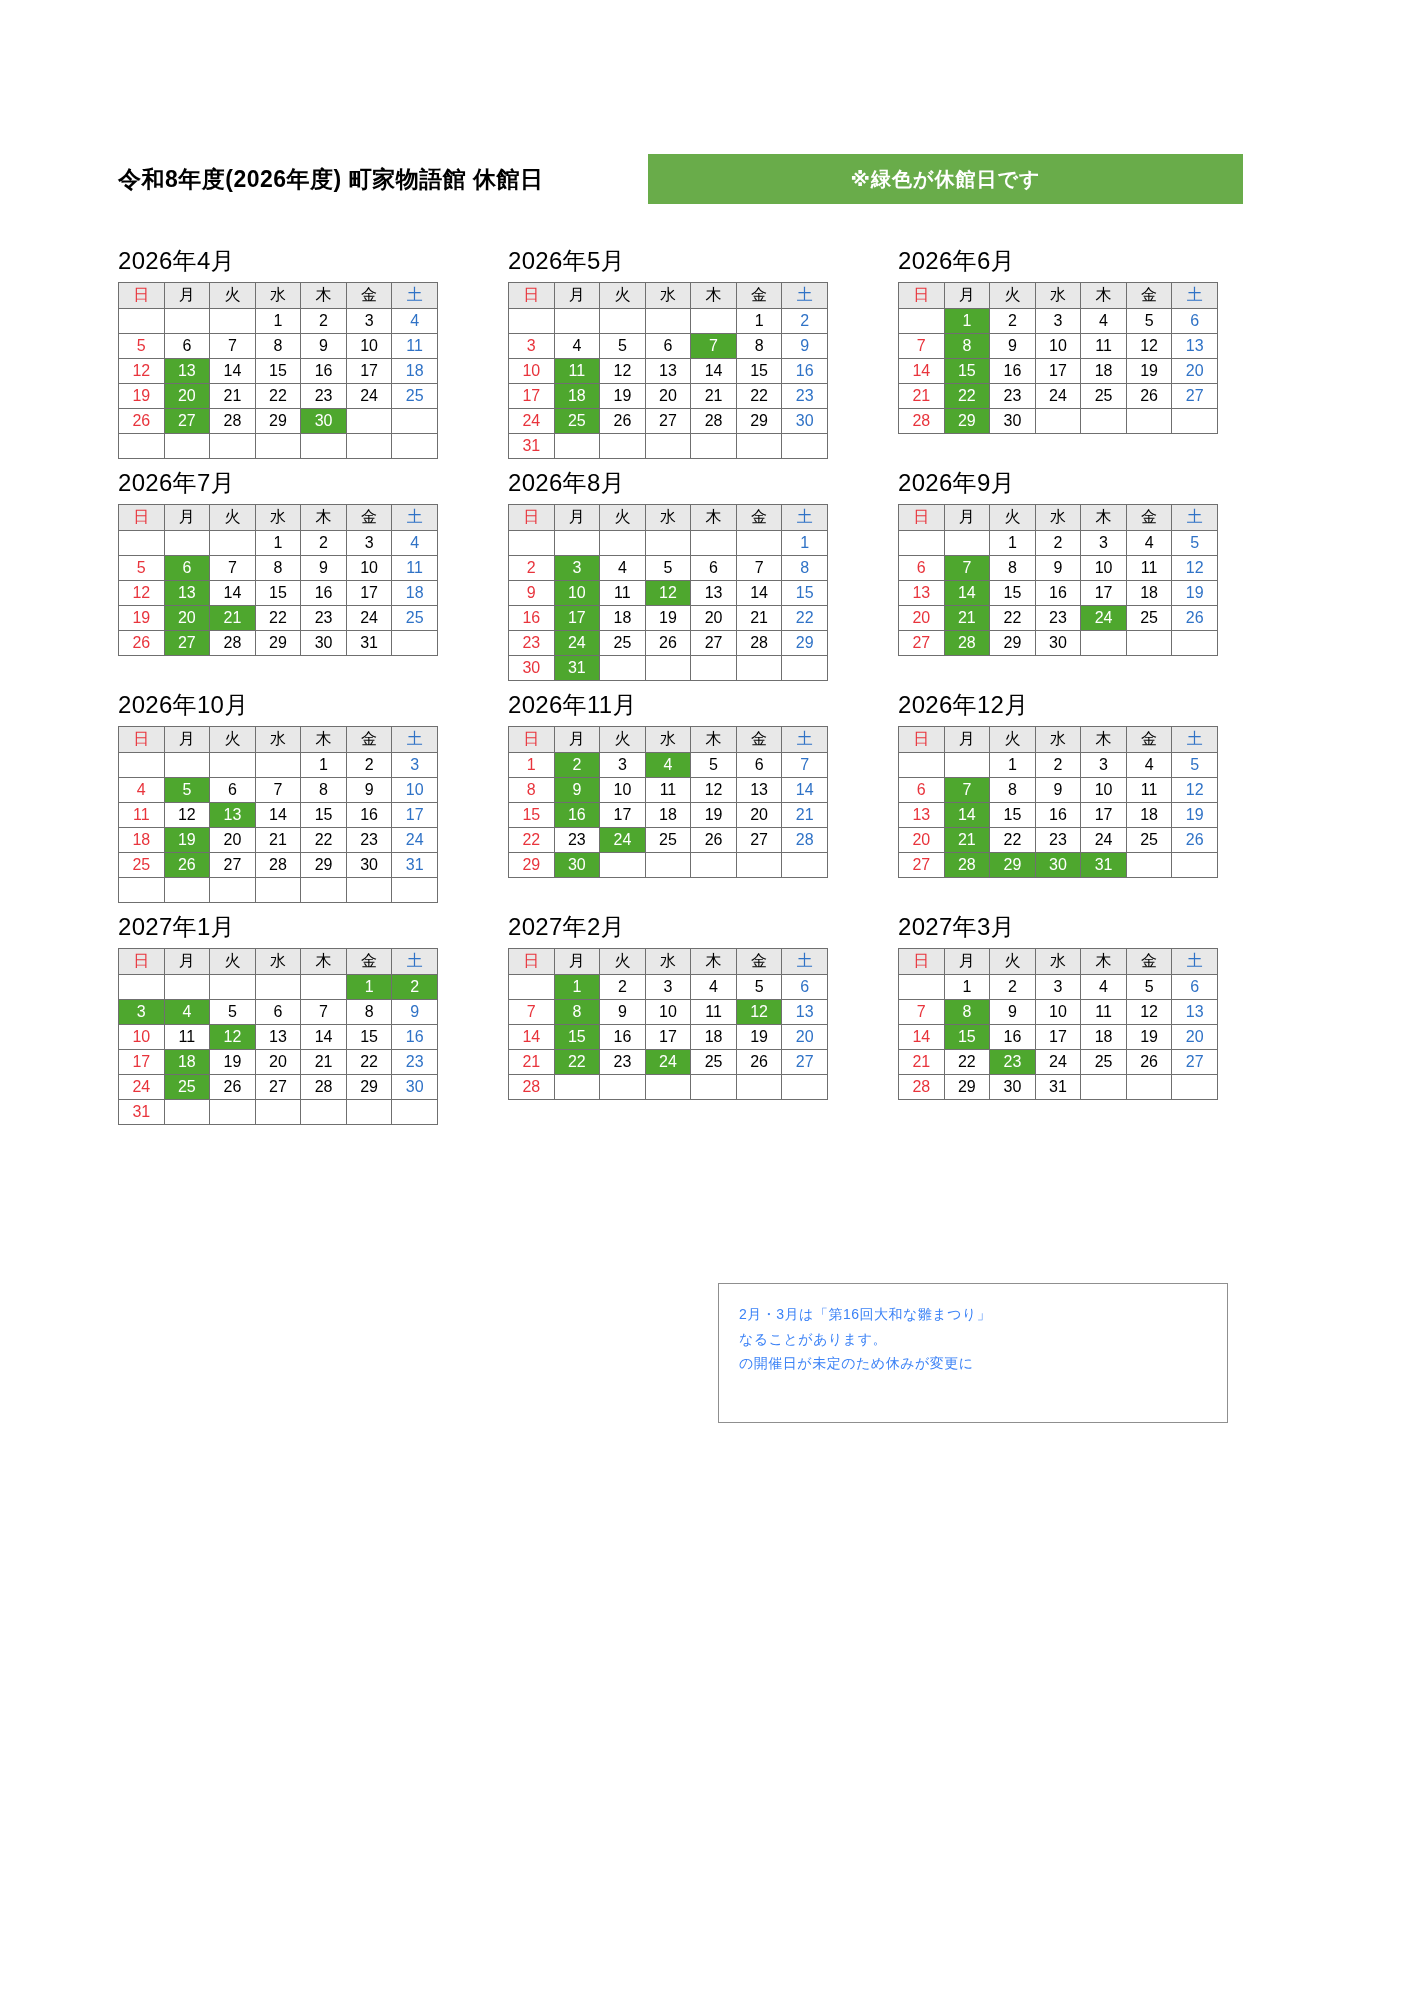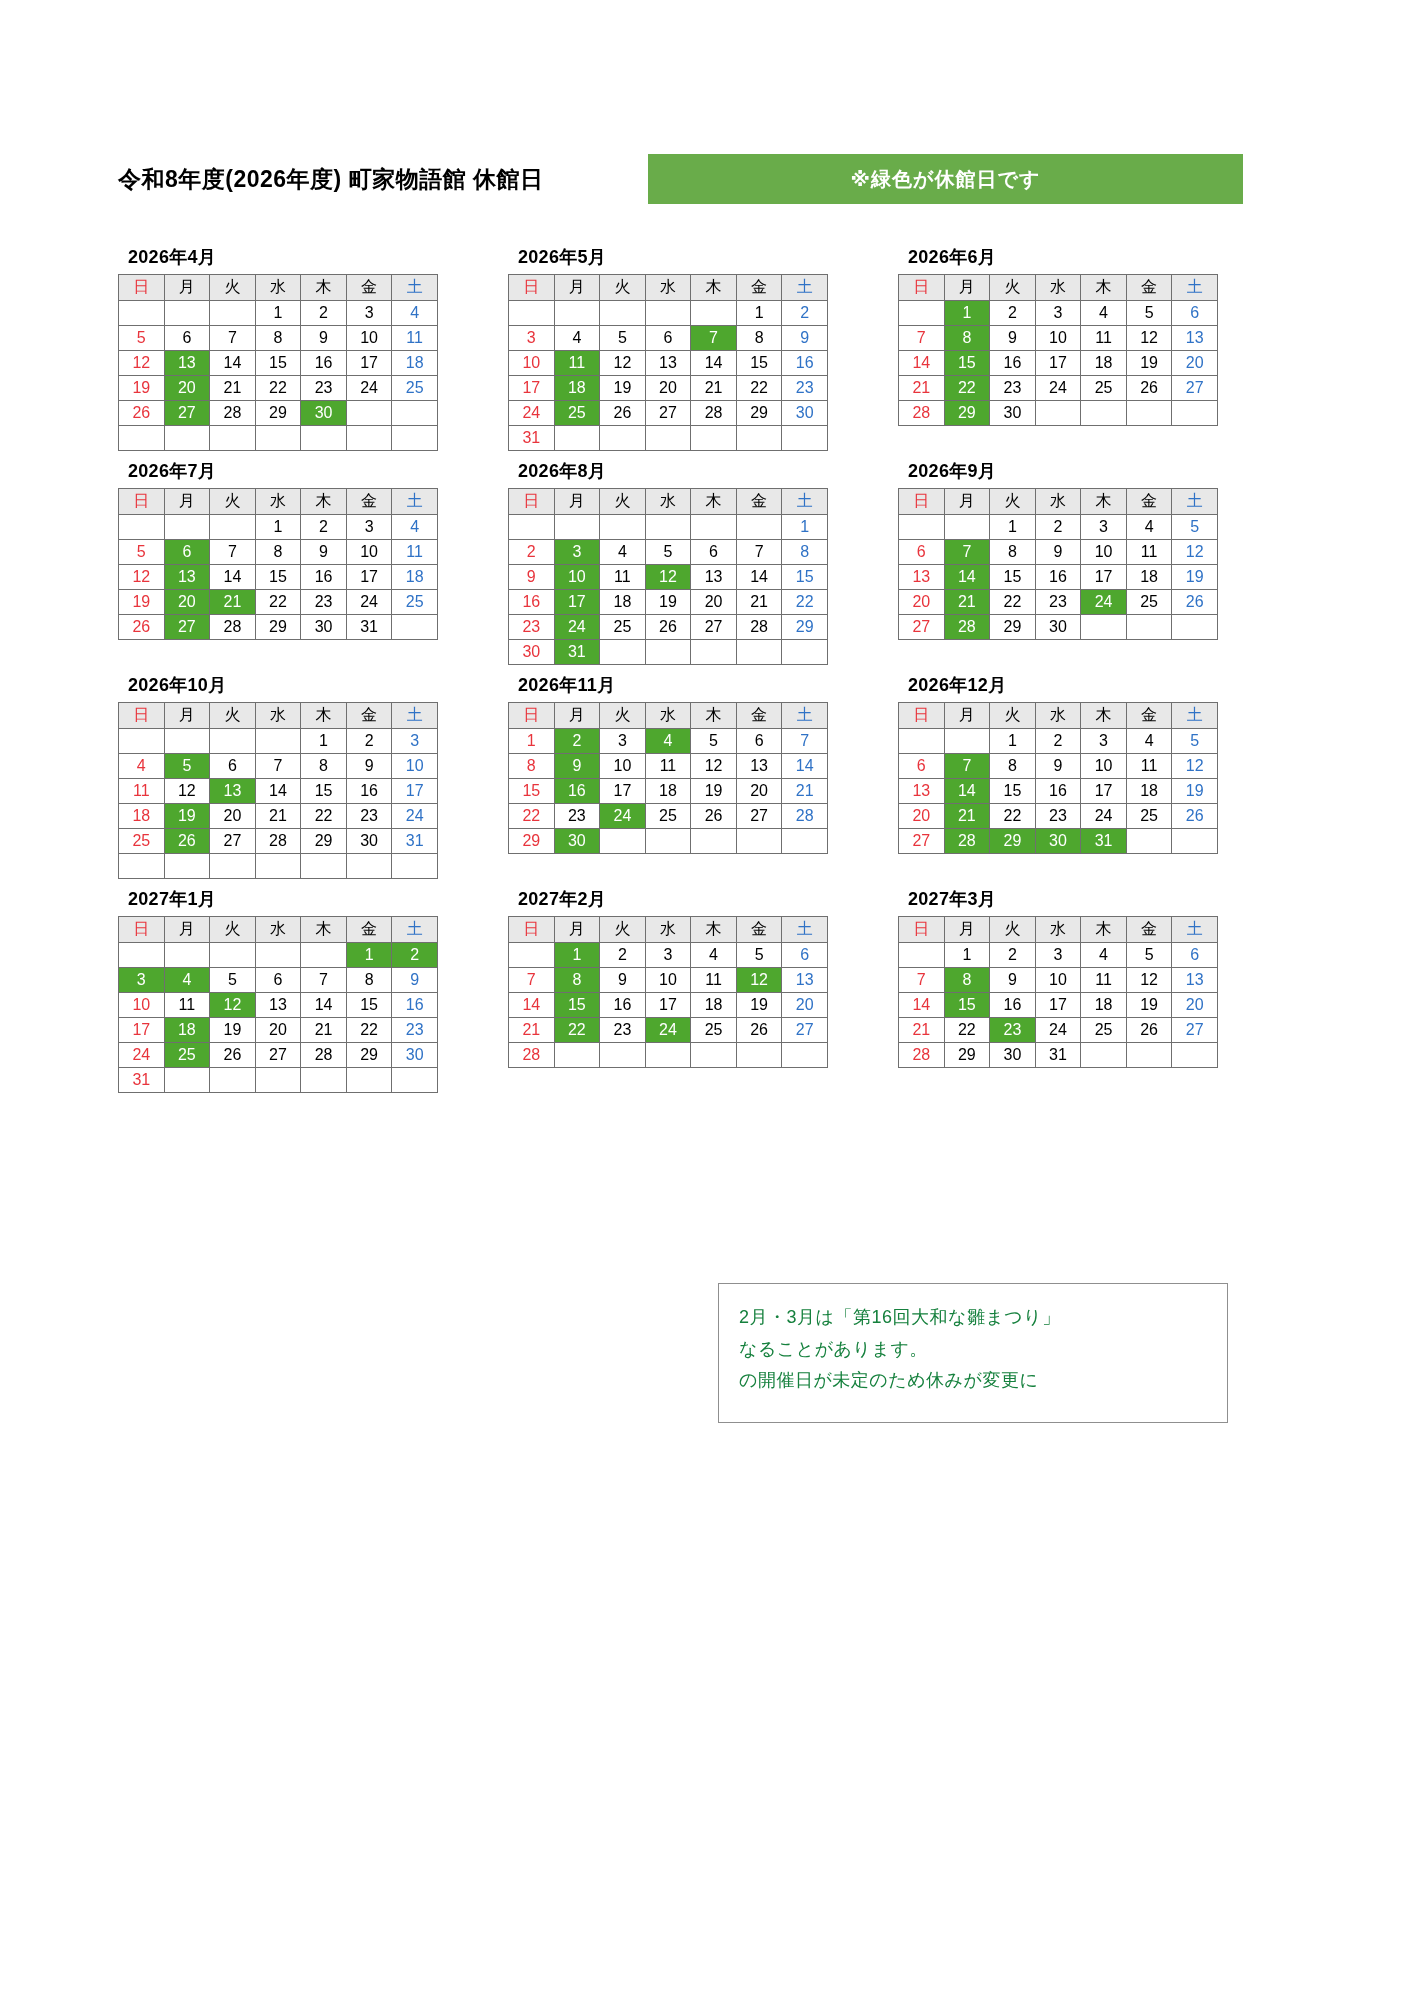--- a/index.html
+++ b/index.html
@@ -60,24 +60,24 @@
   .cal-row {
     display: flex;
     margin-bottom: 8px;
   }
   .cal-block {
     width: 360px;
     margin-right: 0px;
   }
   .cal-col-spacer { width: 30px; }
   .cal-title {
-    font-size: 18px;
-    font-weight: bold;
+    font-size: 24px;
+    font-weight: normal;
     margin-bottom: 5px;
-    margin-left: 10px;
+    margin-left: 0;
     letter-spacing: 0.3px;
   }
   table.cal {
     border-collapse: collapse;
     table-layout: fixed;
     width: 312px;
     border: 1px solid #3b3b3b;
   }
   table.cal th, table.cal td {
     border: 1px solid #6f6f6f;
@@ -105,24 +105,24 @@
 
   .note-box {
     position: absolute;
     left: 718px;
     top: 1283px;
     width: 510px;
     min-height: 140px;
     border: 1px solid #8f8f8f;
     box-sizing: border-box;
     padding: 18px 20px 14px 20px;
-    font-size: 18px;
+    font-size: 14px;
     line-height: 1.75;
     letter-spacing: 0.5px;
-    color: #15803d;
+    color: #3b82f6;
   }
   .note-line { white-space: nowrap; }
 </style>
 </head>
 <body>
 
 <div class="page">
 
   <div class="header-row">
     <div class="doc-title">令和8年度(2026年度) 町家物語館 休館日</div>

